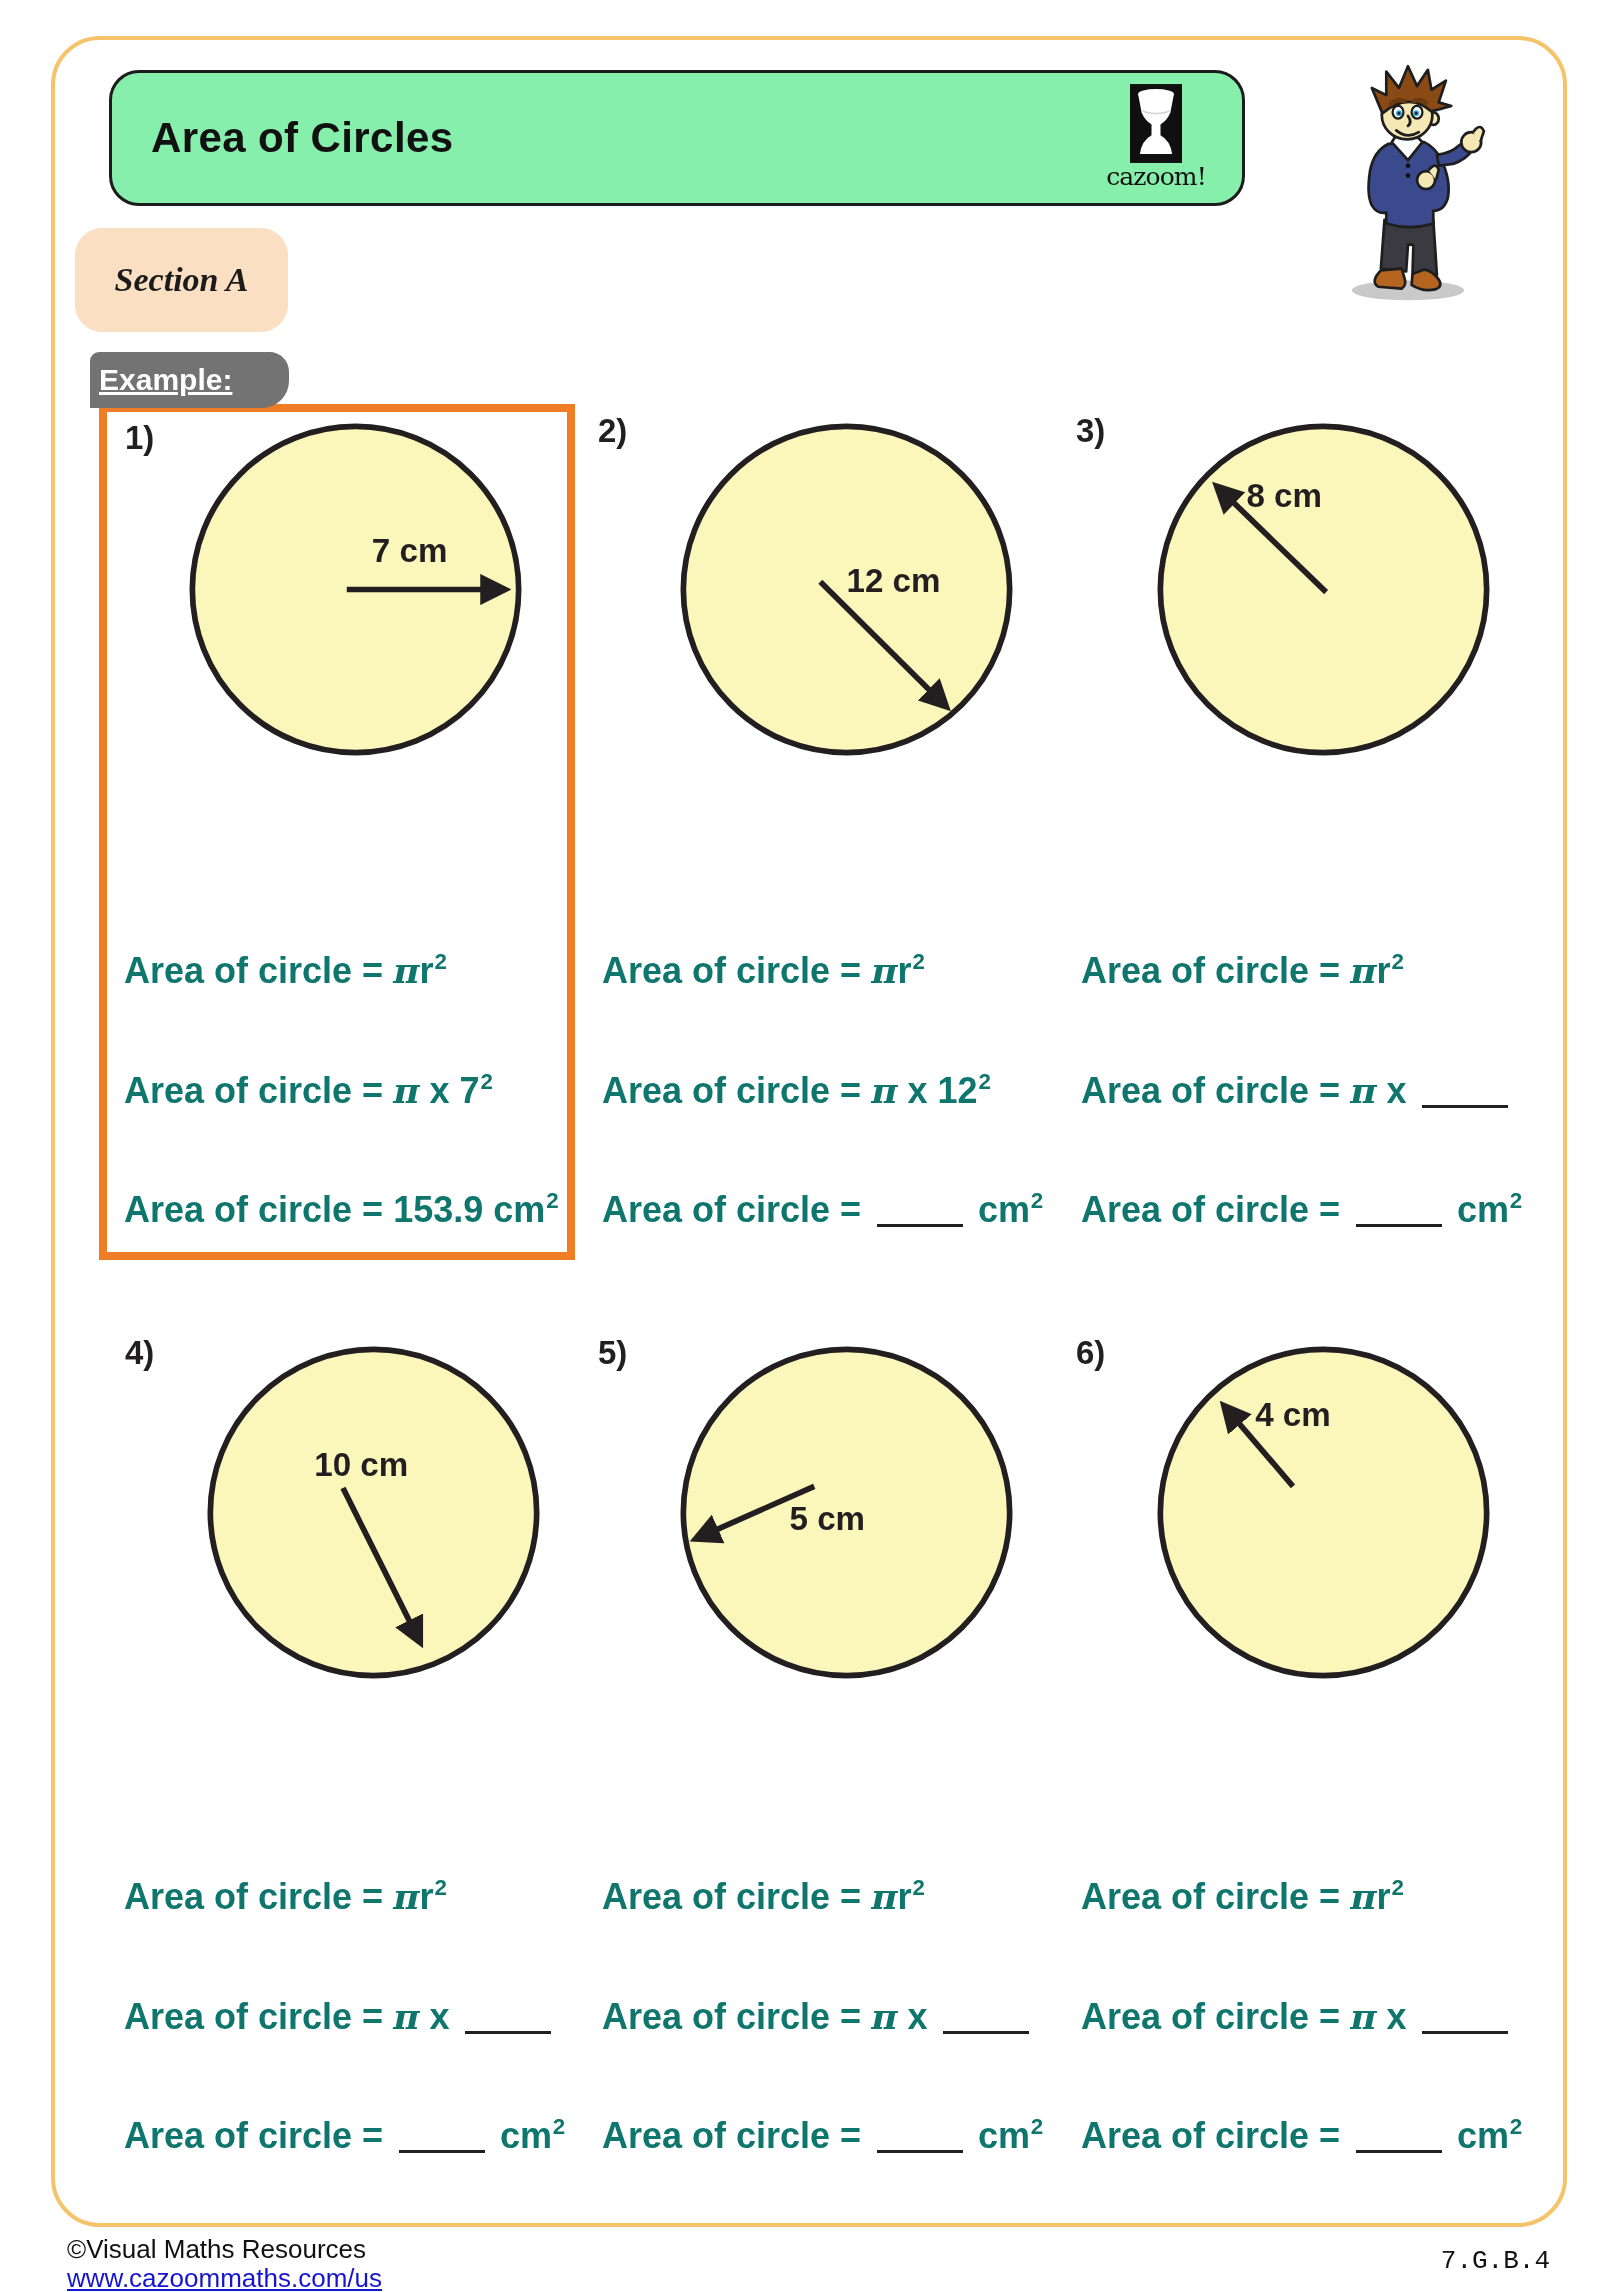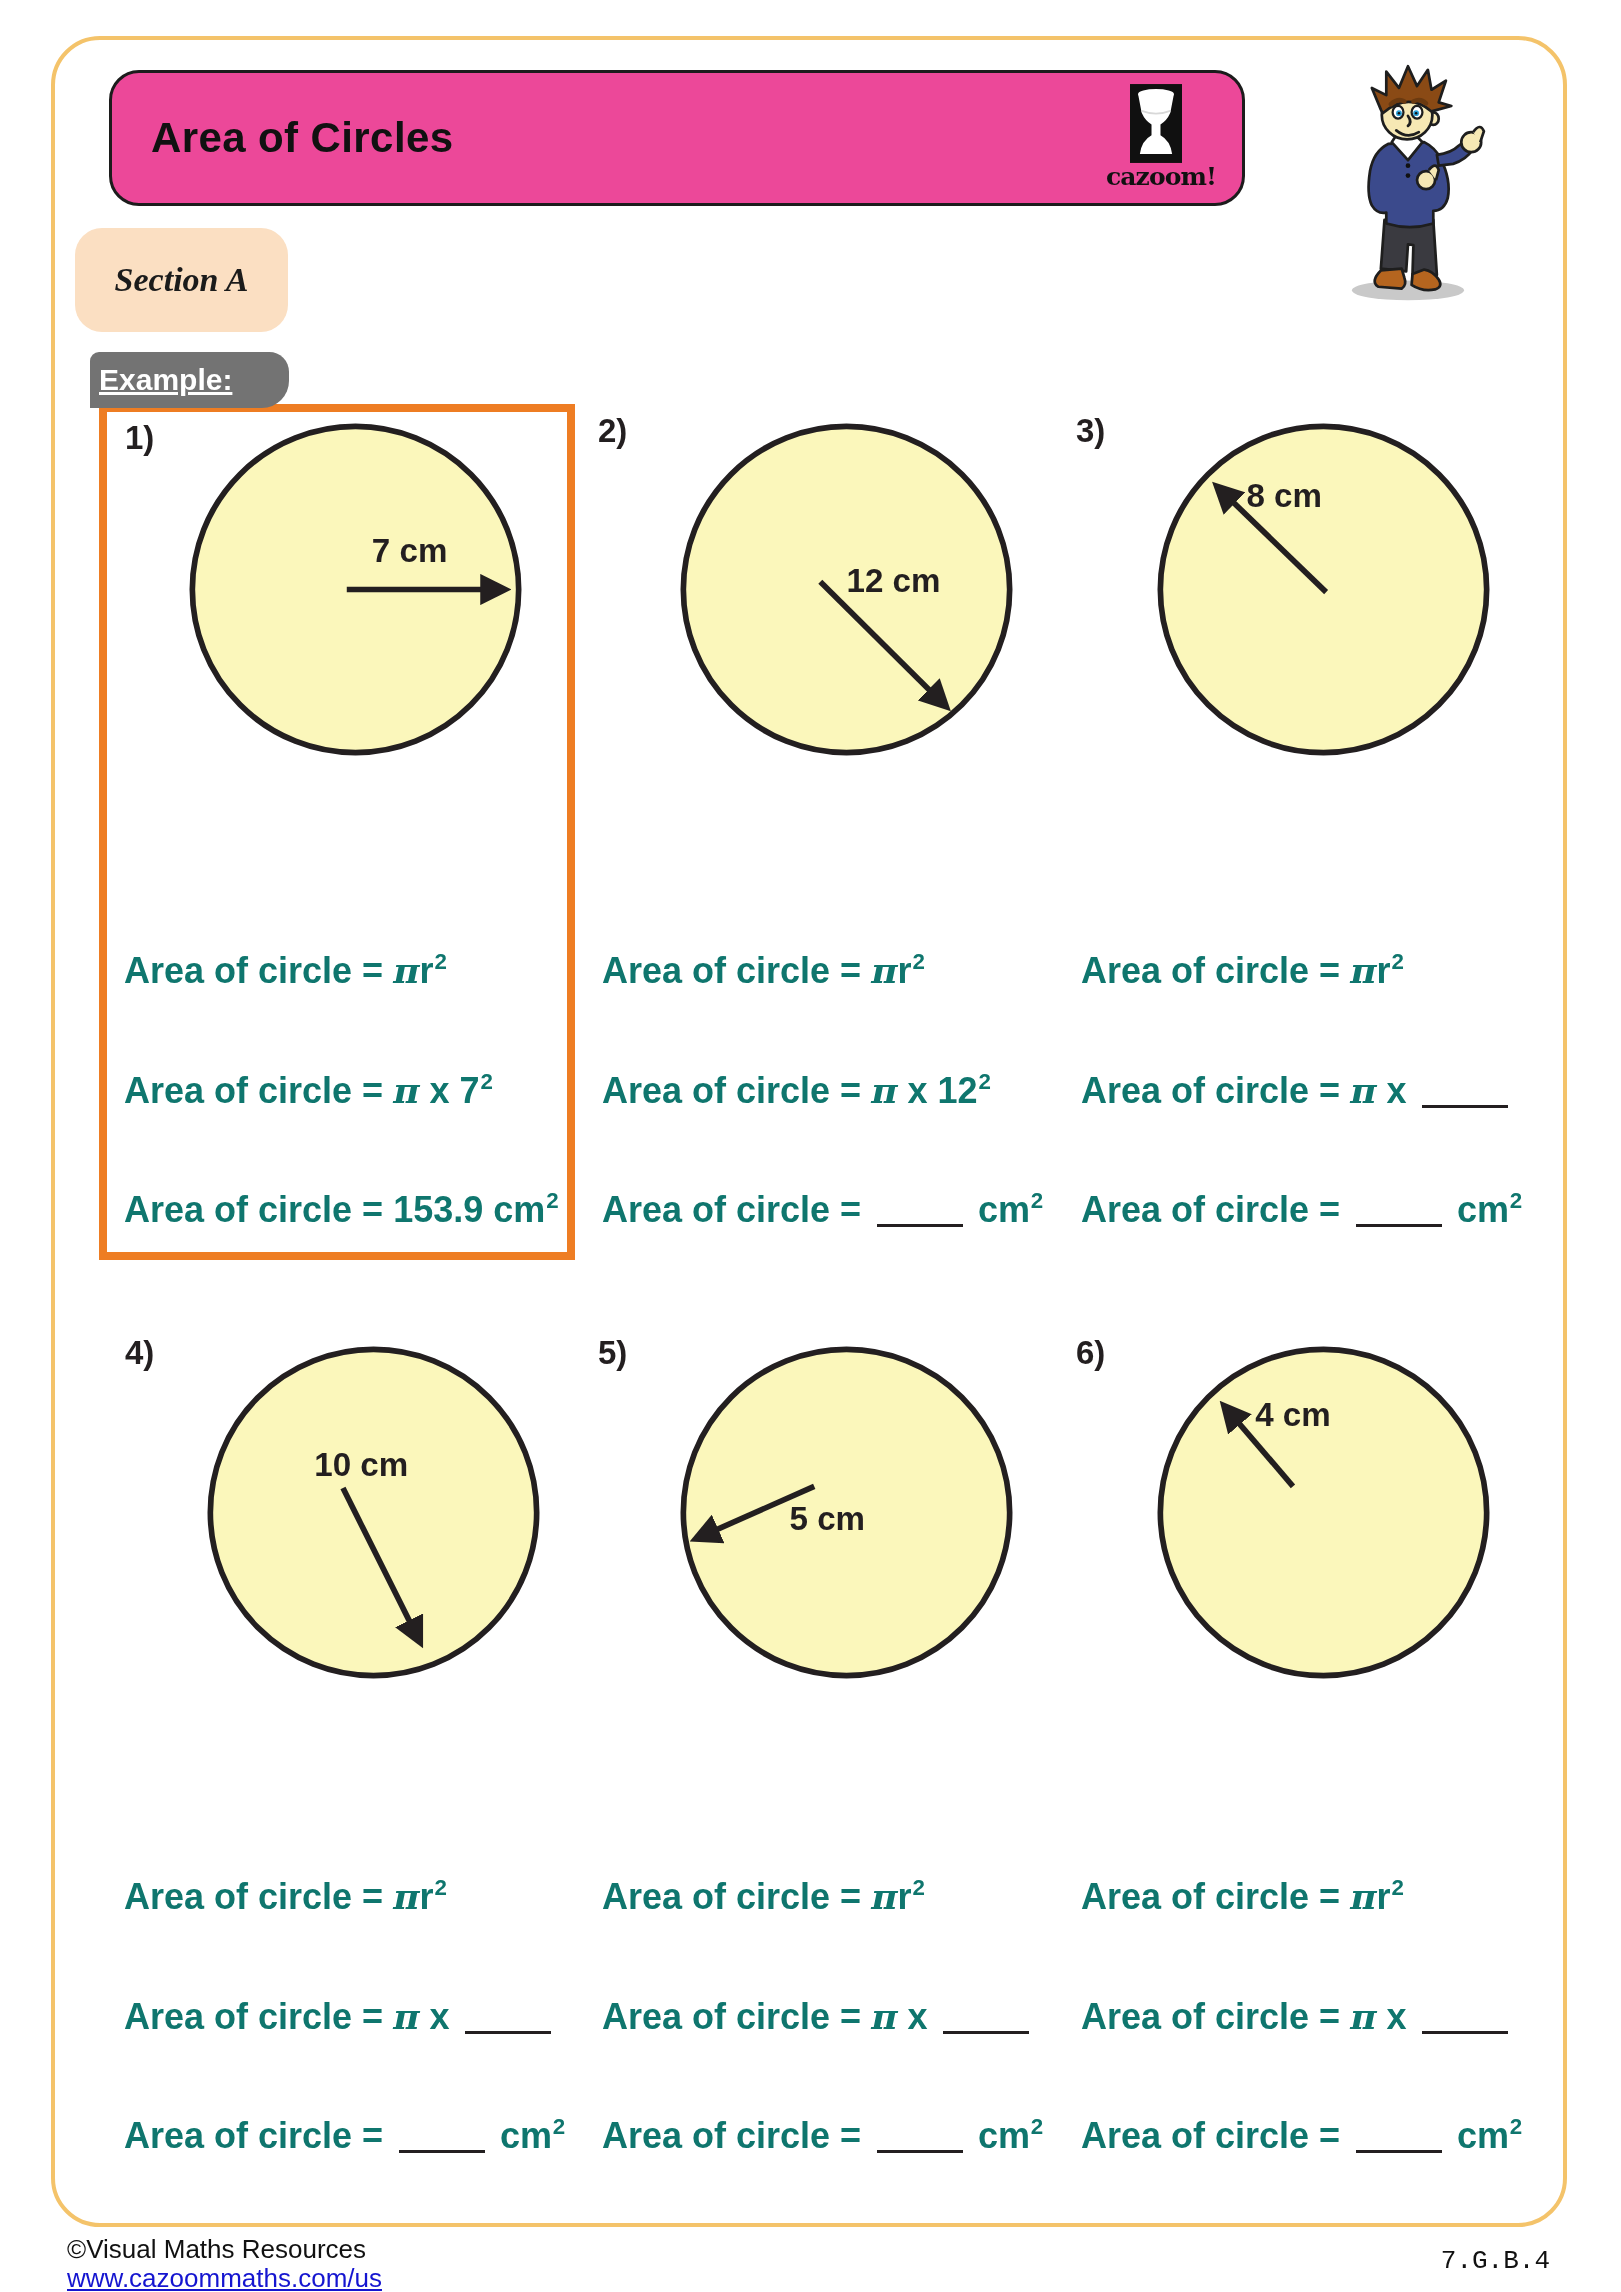--- a/index.html
+++ b/index.html
@@ -4,26 +4,26 @@
 <style>
   html,body{margin:0;padding:0;background:#ffffff;}
   #sheet{position:relative;width:1622px;height:2293px;background:#ffffff;
          font-family:"Liberation Sans",sans-serif;color:#231f20;overflow:hidden;}
 
   .page-border{position:absolute;left:51px;top:36px;width:1508px;height:2183px;
                border:4.5px solid #f4c36a;border-radius:49px;}
 
   
   .title-box{position:absolute;left:109px;top:70px;width:1136px;height:136px;
-             background:#ec4899;border:3.6px solid #1c1c1c;border-radius:30px;
+             background:#86efac;border:3.6px solid #1c1c1c;border-radius:30px;
              display:flex;align-items:center;box-sizing:border-box;}
   .title-text{font-size:42px;font-weight:bold;color:#111;padding-left:39px;letter-spacing:0.4px;}
   .logo{position:absolute;right:36px;top:10.7px;width:100px;height:115px;text-align:center;}
   .logo .drum{display:block;margin:0 auto;}
-  .logo .brand{font-family:"DejaVu Serif",serif;font-weight:bold;font-size:25px;
+  .logo .brand{font-family:"DejaVu Serif",serif;font-weight:normal;font-size:25px;
                letter-spacing:-0.9px;color:#111;line-height:1;margin-top:1.8px;}
   .mascot{position:absolute;left:1334px;top:59px;width:157px;height:244px;}
 
   
   .section-label{position:absolute;left:75px;top:228px;width:213px;height:104px;
                  background:#fbdfc2;border-radius:27px;display:flex;align-items:center;
                  justify-content:center;font-family:"Liberation Serif",serif;
                  font-style:italic;font-weight:bold;font-size:34px;color:#1b1b1b;}
   .instruction{position:absolute;left:312px;top:228px;height:100px;display:flex;align-items:center;
                font-family:"Liberation Serif",serif;font-style:italic;font-size:32px;color:#1b1b1b;}

